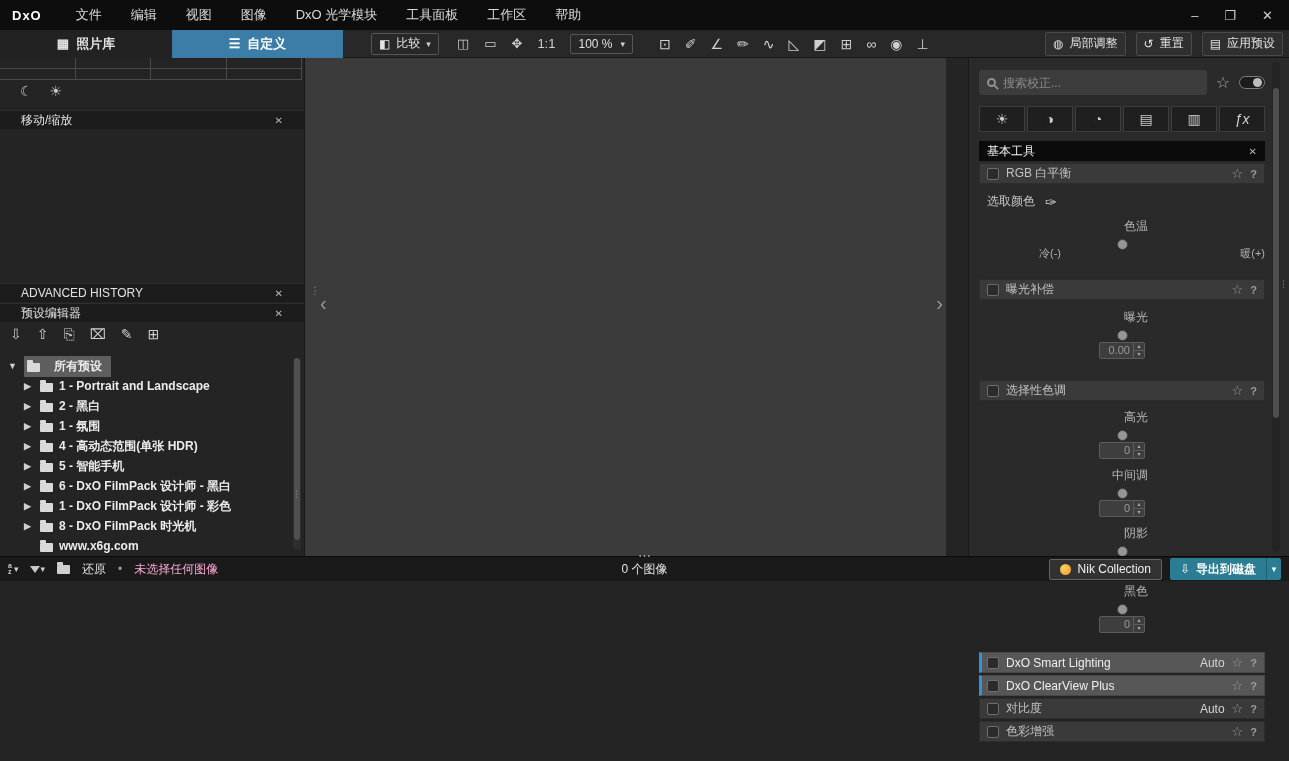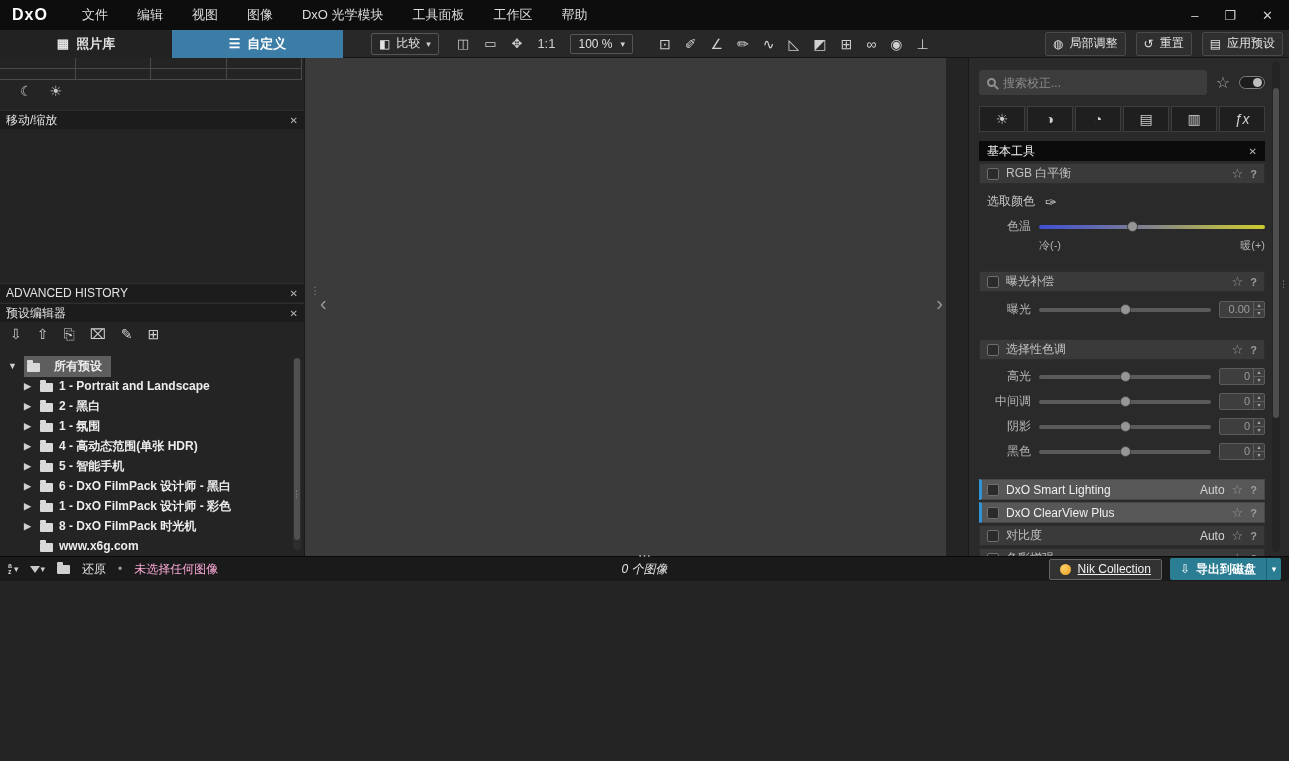--- a/index.html
+++ b/index.html
@@ -2,21 +2,21 @@
 <html><head>
 <meta charset="utf-8">
 <style>
   * { box-sizing: border-box; margin: 0; padding: 0; }
   html,body { width:1289px; height:761px; overflow:hidden; }
   body { font-family:"Liberation Sans", sans-serif; background:#1a1a1a; color:#ddd; user-select:none; }
   .app { width:1289px; height:761px; display:flex; flex-direction:column; background:#242424; }
 
   
   .titlebar { height:30px; background:#0d0d0d; display:flex; align-items:center; padding:0 12px; flex:none; }
-  .logo { font-weight:bold; font-size:16px; color:#fff; letter-spacing:1px; margin-right:34px; }
+  .logo { font-weight:bold; font-size:13px; color:#fff; letter-spacing:1px; margin-right:34px; }
   .menus { display:flex; gap:29px; font-size:13px; color:#dcdcdc; }
   .menu { cursor:default; }
   .winctl { margin-left:auto; display:flex; gap:26px; align-items:center; color:#d0d0d0; font-size:13px; padding-right:4px; }
 
   
   .toolbar { height:28px; background:#282828; display:flex; align-items:center; flex:none; border-bottom:1px solid #161616; }
   .tab { height:28px; display:flex; align-items:center; justify-content:center; gap:7px; font-size:13px; font-weight:bold; color:#e3e3e3; }
   .tab-lib { width:172px; background:#222222; }
   .tab-cust { width:171px; background:#3c7da7; color:#ffffff; }
   .ticon { font-size:13px; }
@@ -30,21 +30,21 @@
   .rightbtns .tbtn { height:24px; background:#2f2f2f; border-color:#4a4a4a; font-size:12px; }
 
   
   .main { display:flex; height:498px; flex:none; }
 
   
   .left { width:305px; flex:none; position:relative; background:#242424; border-right:1px solid #191919; }
   .histgrid { position:absolute; top:0; left:0; right:2px; height:22px; display:grid; grid-template-columns:repeat(4,1fr); grid-template-rows:11px 11px; }
   .hcell { border-right:1px solid #4a4a4a; border-bottom:1px solid #4a4a4a; }
   .cliprow { position:absolute; top:25px; left:20px; display:flex; gap:17px; color:#c8c8c8; font-size:14px; }
-  .phead { position:absolute; left:0; right:0; height:19px; background:#1c1c1c; border-top:1px solid #2e2e2e; display:flex; align-items:center; padding:0 6px; }
+  .phead { position:absolute; left:0; right:0; height:19px; background:#1c1c1c; border-top:1px solid #2e2e2e; display:flex; align-items:center; padding:0 21px; }
   .phead-label { font-size:12px; color:#e2e2e2; }
   .phead-x { margin-left:auto; color:#b5b5b5; font-size:10px; }
   .ptools { position:absolute; top:268px; left:10px; display:flex; gap:15px; color:#d0d0d0; font-size:14px; }
   .tree { position:absolute; top:298px; left:0; right:14px; bottom:0; overflow:hidden; }
   .trow { height:20px; display:flex; align-items:center; gap:6px; padding-left:24px; font-weight:bold; font-size:12px; color:#ececec; white-space:nowrap; }
   .trow.root { padding-left:8px; }
   .trow.leaf { padding-left:40px; }
   .arr { width:10px; font-size:9px; color:#cfcfcf; flex:none; }
   .folder { width:13px; height:9px; background:#d9d9d9; border-radius:1px; position:relative; margin-top:2px; flex:none; }
   .folder::before { content:""; position:absolute; top:-3px; left:0; width:6px; height:3px; background:#d9d9d9; border-radius:1px 1px 0 0; }
@@ -78,21 +78,21 @@
   .toolrow { margin-top:2px; height:21px; background:#3a3a3a; border:1px solid #2d2d2d; display:flex; align-items:center; gap:7px; padding:0 7px; font-size:12px; color:#c2c2c2; }
   .toolrow.hl { background:#575757; border-color:#474747; border-left:3px solid #2f93d6; color:#efefef; padding-left:5px; }
   .gap-lg { margin-top:18px; } .gap-xl { margin-top:21px; } .gap-smart { margin-top:19px; }
   .cb { width:12px; height:12px; background:#2b2b2b; border:1px solid #6e6e6e; border-radius:2px; flex:none; }
   .spacer { flex:1; }
   .mode { color:#d5d5d5; }
   .star13 { font-size:13px; color:#9c9c9c; line-height:1; }
   .help { font-size:11px; color:#9c9c9c; font-weight:bold; }
   .pickrow { margin-top:9px; display:flex; align-items:center; gap:10px; padding-left:8px; font-size:12px; color:#c8c8c8; }
   .eyedrop { font-size:14px; color:#d8d8d8; }
-  .sliderrow { margin-top:8px; display:flex; align-items:center; gap:8px; }
+  .sliderrow { margin-top:8px; display:flex; align-items:center; gap:8px;flex-direction:column; }
   .slabel { width:52px; text-align:right; font-size:12px; color:#b5b5b5; flex:none; }
   .track { flex:1; height:4px; background:#5a5a5a; border-radius:2px; position:relative; }
   .track.temp { background:linear-gradient(90deg,#4050d4 0%,#6a6fa6 32%,#8c8c80 55%,#b4b44e 80%,#cbcb30 100%); }
   .handle { position:absolute; top:-4px; width:11px; height:11px; border-radius:50%; background:#969696; border:1px solid #3d3d3d; }
   .coldwarm { margin-top:3px; display:flex; justify-content:space-between; padding-left:60px; font-size:11px; color:#b0b0b0; }
   .spin { width:46px; height:17px; background:#3e3e3e; border:1px solid #5c5c5c; border-radius:2px; display:flex; flex:none; }
   .spinval { flex:1; font-size:11px; color:#9a9a9a; text-align:right; padding-right:3px; line-height:15px; }
   .spinarrows { width:11px; border-left:1px solid #5c5c5c; display:flex; flex-direction:column; }
   .spinarrows i { flex:1; font-style:normal; font-size:6px; color:#aaa; text-align:center; line-height:7px; }
   .spinarrows i:first-child { border-bottom:1px solid #5c5c5c; }
@@ -102,24 +102,24 @@
 
   
   .bottombar { height:25px; flex:none; background:#1a1a1a; border-top:1px solid #0a0a0a; display:flex; align-items:center; gap:12px; padding:0 8px; position:relative; font-size:12px; }
   .sortaz { display:flex; flex-direction:column; font-size:7px; line-height:6px; color:#ccc; font-weight:bold; }
   .funnel { width:0; height:0; border-left:5px solid transparent; border-right:5px solid transparent; border-top:7px solid #c9c9c9; display:inline-block; }
   .bfolder { width:13px; height:9px; background:#cfcfcf; border-radius:1px; position:relative; display:inline-block; }
   .bfolder::before { content:""; position:absolute; top:-3px; left:0; width:6px; height:3px; background:#cfcfcf; border-radius:1px 1px 0 0; }
   .restore { color:#e0e0e0; }
   .bullet { color:#9a9a9a; }
   .status { color:#f9a8d4; }
-  .bcount { position:absolute; left:0; right:0; text-align:center; color:#e2e2e2; pointer-events:none;font-style:italic; }
+  .bcount { position:absolute; left:0; right:0; text-align:center; color:#e2e2e2; pointer-events:none; }
   .hgrip { position:absolute; top:-8px; left:50%; transform:translateX(-50%); color:#c0c0c0; font-size:13px; line-height:1; }
   .brbtns { margin-left:auto; display:flex; align-items:center; gap:8px; z-index:1; }
-  .nik { height:21px; padding:0 10px; background:#323232; border:1px solid #646464; border-radius:2px; display:flex; align-items:center; gap:7px; color:#f0f0f0; font-size:12px;text-decoration:underline; }
+  .nik { height:21px; padding:0 10px; background:#323232; border:1px solid #646464; border-radius:2px; display:flex; align-items:center; gap:7px; color:#f0f0f0; font-size:12px; }
   .nikicon { width:11px; height:11px; border-radius:50%; background:radial-gradient(circle at 35% 35%, #ffd166, #e89a1f); flex:none; }
   .export { display:flex; height:22px; }
   .exmain { background:#2a7d93; display:flex; align-items:center; gap:6px; padding:0 10px; border-radius:2px 0 0 2px; color:#fff; font-weight:bold; font-size:12px; }
   .exicon { font-size:12px; font-weight:normal; }
   .exdd { width:15px; background:#2a7d93; border-left:1px solid #1d6175; border-radius:0 2px 2px 0; display:flex; align-items:center; justify-content:center; color:#fff; font-size:9px; }
 
   
   .browser { flex:1; background:#4c4c4c; position:relative; }
   .bmsg { position:absolute; top:72px; left:0; right:0; text-align:center; color:#7a7a7a; font-size:17px; letter-spacing:1px; }
 </style>

